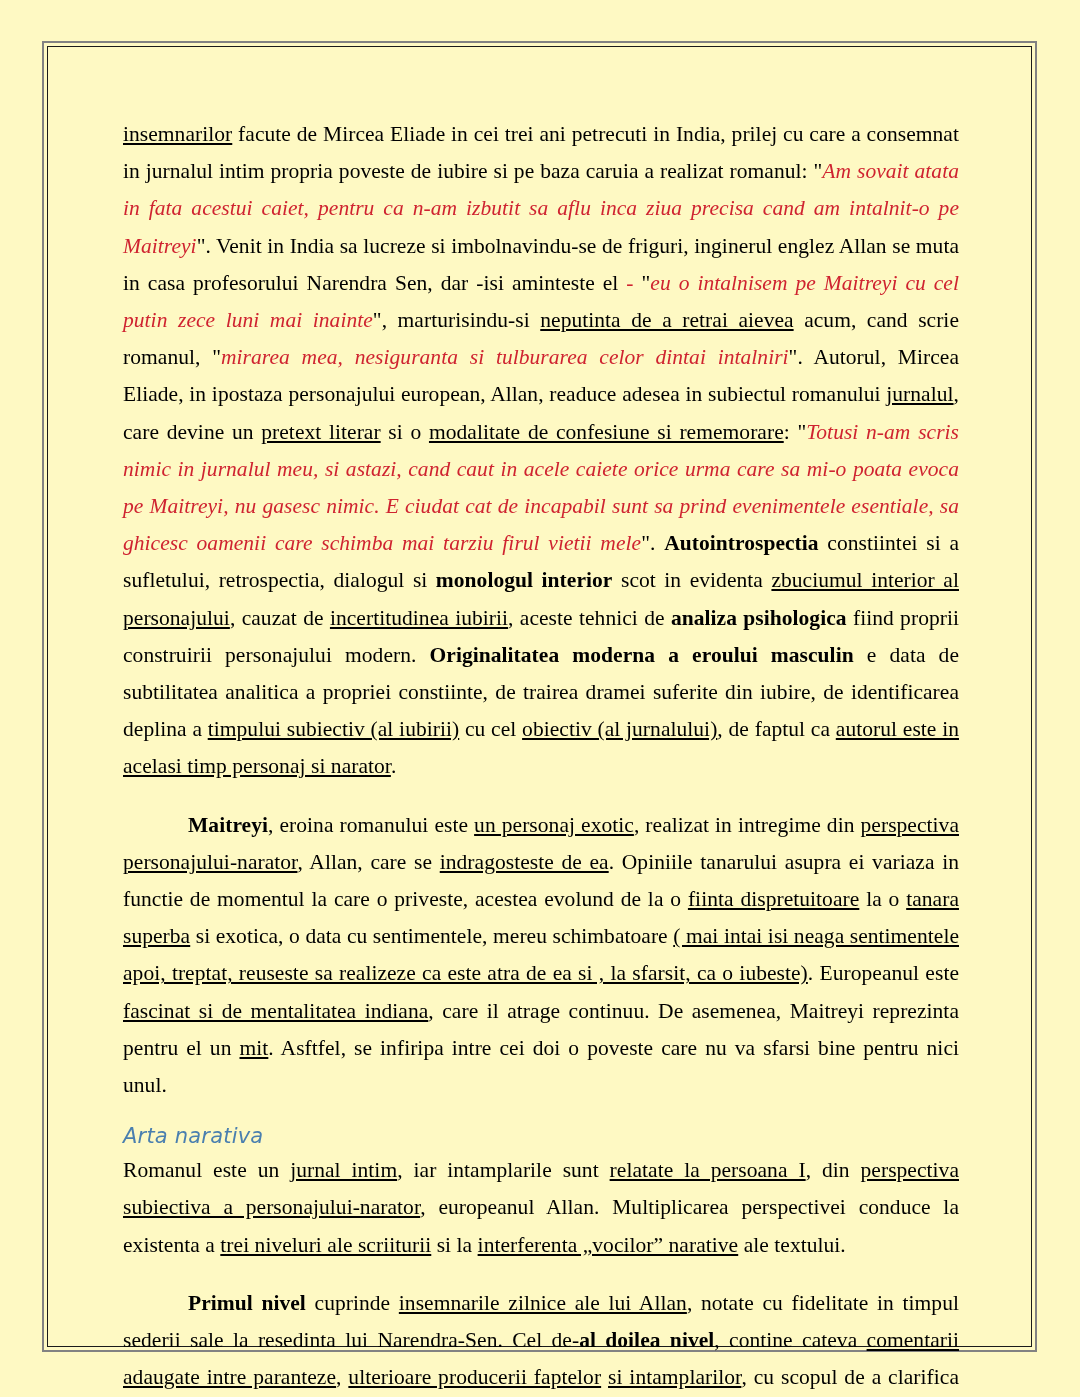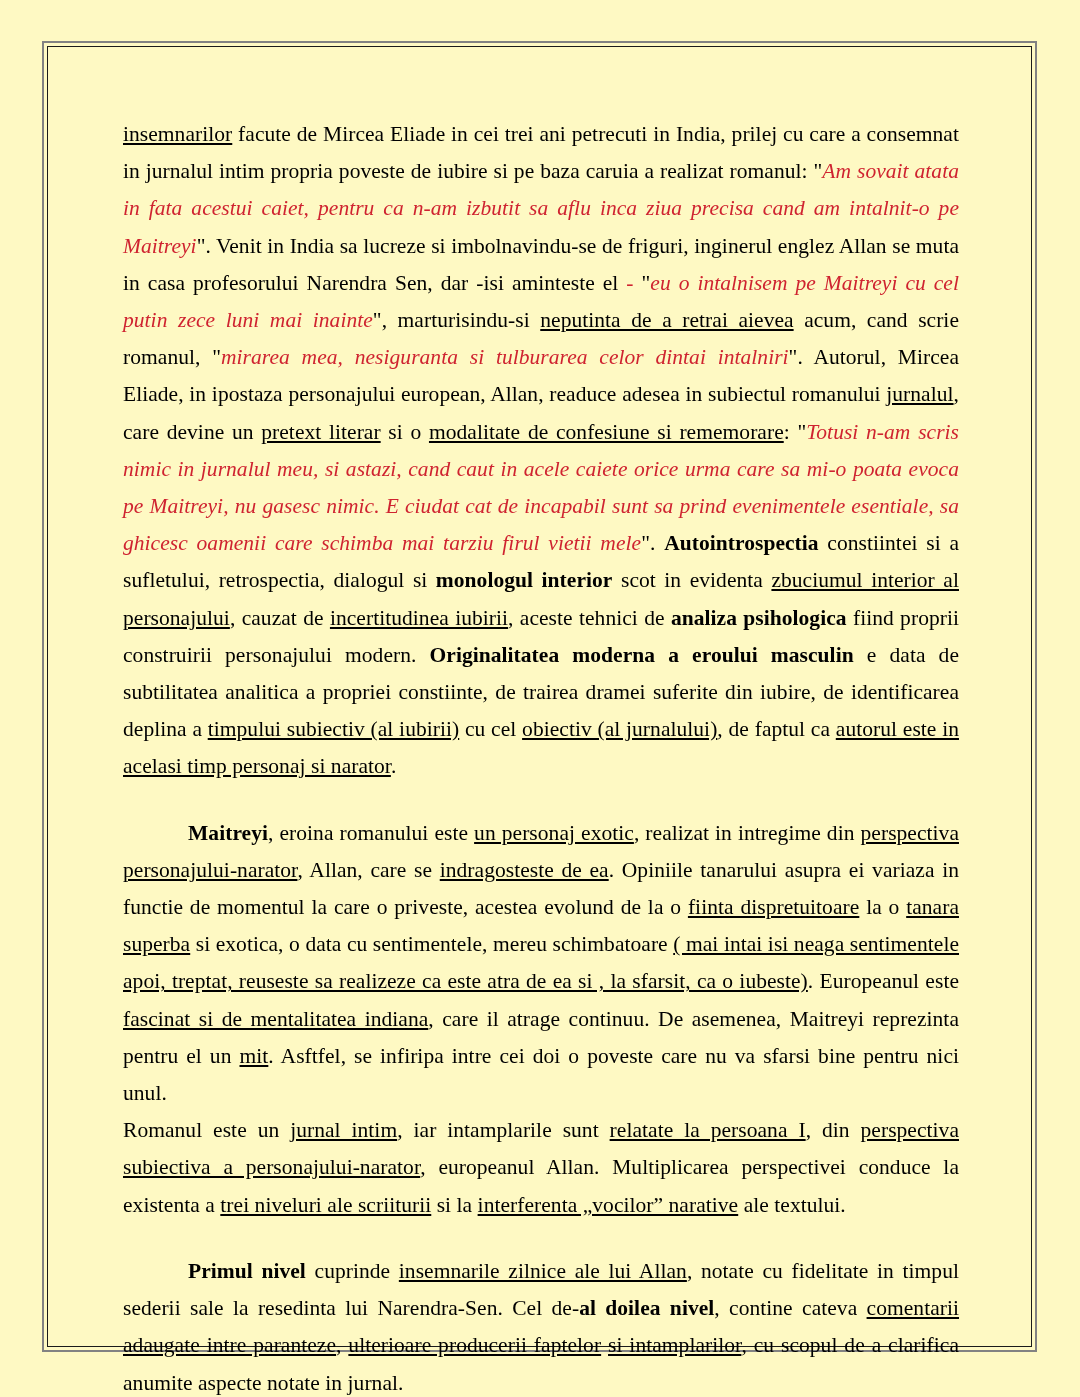--- a/index.html
+++ b/index.html
@@ -56,21 +56,21 @@
     line-height: 37.2px;
     text-align: justify;
     text-justify: inter-word;
     color: #000000;
     letter-spacing: 0.05px;
   }
   p.indent {
     text-indent: 65px;
   }
   p.gap-before {
-    margin-top: 29px;
+    margin-top: 21px;
   }
 
   .u       { text-decoration: underline; text-underline-offset: 2px; }
   .b       { font-weight: bold; }
   .q       { color: #cf2330; font-style: italic; }
 
   
   h2.heading {
     margin: 17px 0 1px 0;
     font-family: "DejaVu Sans", "Liberation Sans", sans-serif;
@@ -90,19 +90,20 @@
   <div id="frame-outer" style="border-color: rgb(130, 130, 130);">
     <div id="frame-inner" style="border-color: rgb(26, 26, 26);"></div>
   </div>
 
   <div id="content">
 
     <p class="body" id="para-1"><span class="u">insemnarilor</span><span> facute de Mircea Eliade in cei trei ani petrecuti in India, prilej cu care a consemnat in jurnalul intim propria poveste de iubire si pe baza caruia a realizat romanul: </span><span>"</span><span class="q">Am sovait atata in fata acestui caiet, pentru ca n-am izbutit sa aflu inca ziua precisa cand am intalnit-o pe Maitreyi</span><span>". Venit in India sa lucreze si imbolnavindu-se de friguri, inginerul englez Allan se muta in casa profesorului Narendra Sen, dar -isi aminteste el </span><span class="q">-</span><span> </span><span>"</span><span class="q">eu o intalnisem pe Maitreyi cu cel putin zece luni mai inainte</span><span>", marturisindu-si </span><span class="u">neputinta de a retrai aievea</span><span> acum, cand scrie romanul, </span><span>"</span><span class="q">mirarea mea, nesiguranta si tulburarea celor dintai intalniri</span><span>". Autorul, Mircea Eliade, in ipostaza personajului european, Allan, readuce adesea in subiectul romanului </span><span class="u">jurnalul</span><span>, care devine un </span><span class="u">pretext literar</span><span> si o </span><span class="u">modalitate de confesiune si rememorare</span><span>: </span><span>"</span><span class="q">Totusi n-am scris nimic in jurnalul meu, si astazi, cand caut in acele caiete orice urma care sa mi-o poata evoca pe Maitreyi, nu gasesc nimic. E ciudat cat de incapabil sunt sa prind evenimentele esentiale, sa ghicesc oamenii care schimba mai tarziu firul vietii mele</span><span>". </span><span class="b">Autointrospectia</span><span> constiintei si a sufletului, retrospectia, dialogul si </span><span class="b">monologul interior</span><span> scot in evidenta </span><span class="u">zbuciumul interior al personajului</span><span>, cauzat de </span><span class="u">incertitudinea iubirii</span><span>, aceste tehnici de </span><span class="b">analiza psihologica</span><span> fiind proprii construirii personajului modern. </span><span class="b">Originalitatea moderna a eroului masculin</span><span> e data de subtilitatea analitica a propriei constiinte, de trairea dramei suferite din iubire, de identificarea deplina a </span><span class="u">timpului subiectiv (al iubirii)</span><span> cu cel </span><span class="u">obiectiv (al jurnalului)</span><span>, de faptul ca </span><span class="u">autorul este in acelasi timp personaj si narator</span><span>.</span></p>
 
     <p class="body indent gap-before" id="para-2"><span class="b">Maitreyi</span><span>, eroina romanului este </span><span class="u">un personaj exotic</span><span>, realizat in intregime din </span><span class="u">perspectiva personajului-narator</span><span>, Allan, care se </span><span class="u">indragosteste de ea</span><span>. Opiniile tanarului asupra ei variaza in functie de momentul la care o priveste, acestea evolund de la o </span><span class="u">fiinta dispretuitoare</span><span> la o </span><span class="u">tanara superba</span><span> si exotica, o data cu sentimentele, mereu schimbatoare </span><span class="u">( mai intai isi neaga sentimentele apoi, treptat, reuseste sa realizeze ca este atra de ea si , la sfarsit, ca o iubeste)</span><span>. Europeanul este </span><span class="u">fascinat si de mentalitatea indiana</span><span>, care il atrage continuu. De asemenea, Maitreyi reprezinta pentru el un </span><span class="u">mit</span><span>. Asftfel, se infiripa intre cei doi o poveste care nu va sfarsi bine pentru nici unul.</span></p>
 
+    <h2 class="heading" id="heading-arta-narativa">Arta narativa</h2>
 
     <p class="body" id="para-3"><span>Romanul este un </span><span class="u">jurnal intim</span><span>, iar intamplarile sunt </span><span class="u">relatate la persoana I</span><span>, din </span><span class="u">perspectiva subiectiva a personajului-narator</span><span>, europeanul Allan. Multiplicarea perspectivei conduce la existenta a </span><span class="u">trei niveluri ale scriiturii</span><span> si la </span><span class="u">interferenta „vocilor” narative</span><span> ale textului.</span></p>
 
     <p class="body indent gap-before" id="para-4"><span class="b">Primul nivel</span><span> cuprinde </span><span class="u">insemnarile zilnice ale lui Allan</span><span>, notate cu fidelitate in timpul sederii sale la resedinta lui Narendra-Sen. Cel de-</span><span class="b">al doilea nivel</span><span>, contine cateva </span><span class="u">comentarii adaugate intre paranteze</span><span>, </span><span class="u">ulterioare producerii faptelor</span><span> </span><span class="u">si intamplarilor</span><span>, cu scopul de a clarifica anumite aspecte notate in jurnal. </span></p>
 
   </div>
 </div>
 
 </body></html>

